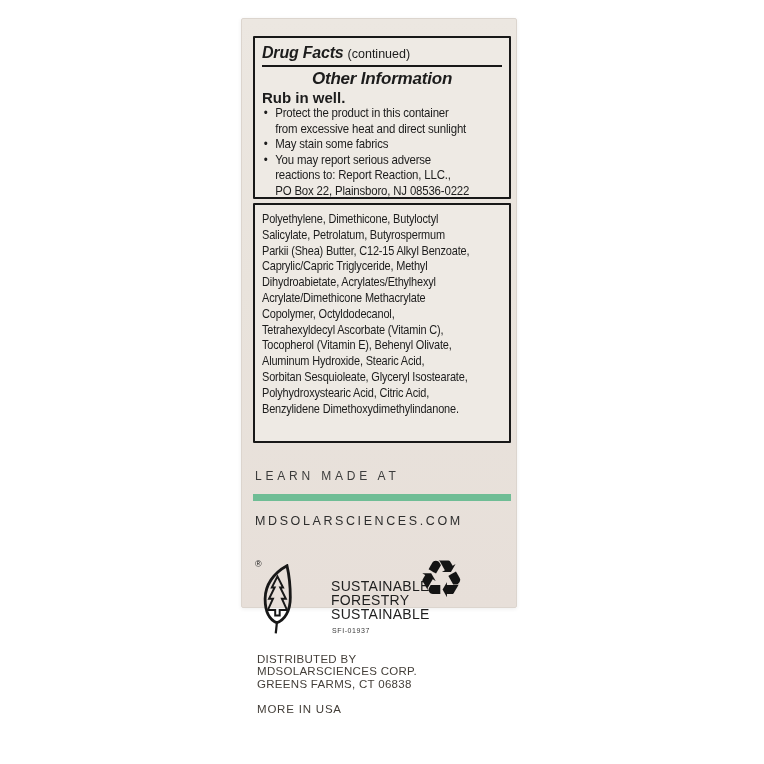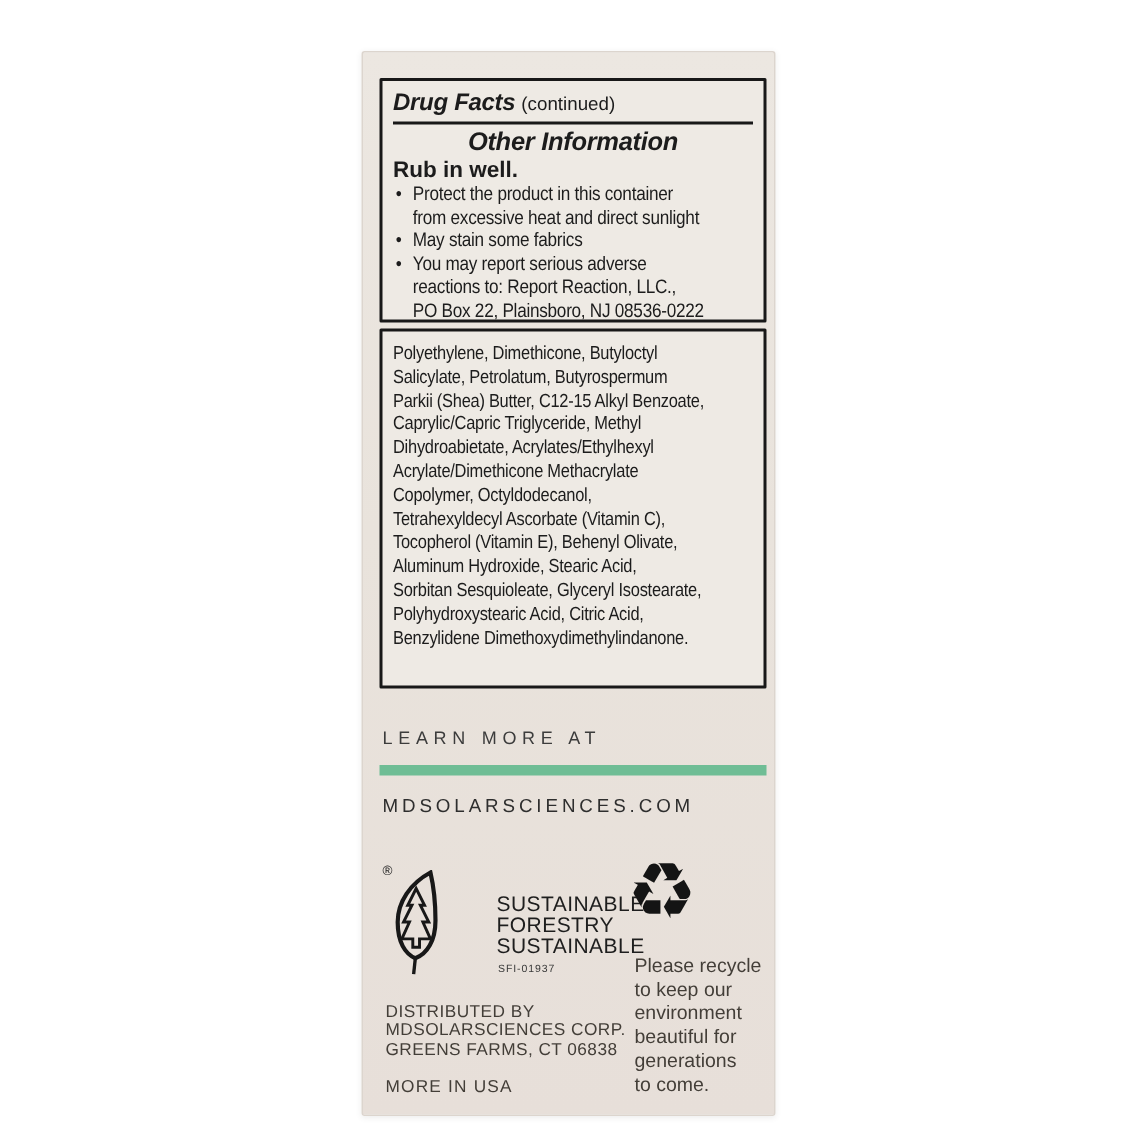--- a/index.html
+++ b/index.html
@@ -2,21 +2,21 @@
 <html><head>
 <meta charset="utf-8">
 <style>
   html,body{margin:0;padding:0;background:#ffffff;}
   .canvas{
     position:relative;width:764px;height:764px;background:#ffffff;overflow:hidden;
     font-family:"Liberation Sans", sans-serif;color:#1c1c1c;
   }
   
   .box{
-    position:absolute;left:241px;top:34px;width:276px;height:710px;
+    position:absolute;left:241px;top:18px;width:276px;height:590px;
     background:linear-gradient(180deg,#ece7e1 0%,#e9e3dc 45%,#e7dfd9 100%);
     border:1px solid #dcd5ce;border-radius:2px;
     box-shadow:0 1px 4px rgba(0,0,0,0.07);
     box-sizing:border-box;
   }
   
   .panel{
     position:absolute;left:11px;width:258px;box-sizing:border-box;
     background:#eeeae4;border:2px solid #181818;border-radius:1px;
     padding:5px 7px 4px 7px;overflow:hidden;
@@ -95,46 +95,40 @@
 Acrylate/Dimethicone Methacrylate
 Copolymer, Octyldodecanol,
 Tetrahexyldecyl Ascorbate (Vitamin C),
 Tocopherol (Vitamin E), Behenyl Olivate,
 Aluminum Hydroxide, Stearic Acid,
 Sorbitan Sesquioleate, Glyceryl Isostearate,
 Polyhydroxystearic Acid, Citric Acid,
 Benzylidene Dimethoxydimethylindanone.</div>
     </div>
 
-    <div class="learn">LEARN MORE AT</div>
+    <div class="learn">LEARN MADE AT</div>
     <div class="greenline"></div>
     <div class="site">MDSOLARSCIENCES.COM</div>
 
     <div class="sfi">
       <span class="sfi-reg">®</span>
       <svg class="sfi-leaf" width="34" height="70" viewBox="0 0 60 125">
         <path d="M46,3 C22,16 7,38 7,62 C7,86 16,100 28,105 C42,100 52,84 52,60 C52,40 50,20 46,3 Z" fill="none" stroke="#181818" stroke-width="5"></path>
         <path d="M28,105 L26,124" fill="none" stroke="#181818" stroke-width="4"></path>
         <path d="M29,22 L19,42 L24,42 L14,62 L21,62 L12,82 L25,82 L25,92 L33,92 L33,82 L46,82 L37,62 L44,62 L34,42 L39,42 Z" fill="none" stroke="#181818" stroke-width="3.5" stroke-linejoin="miter"></path>
       </svg>
       <div class="sfi-text">
         <div>SUSTAINABLE</div>
         <div>FORESTRY</div>
         <div>SUSTAINABLE</div>
         <div class="sfi-code">SFI-01937</div>
       </div>
     </div>
 
     <div class="recycle-icon">♻</div>
-    <div class="recycle-note">Please recycle
-to keep our
-environment
-beautiful for
-generations
-to come.</div>
 
     <div class="dist">DISTRIBUTED BY
 MDSOLARSCIENCES CORP.
 GREENS FARMS, CT 06838</div>
     <div class="madeusa">MORE IN USA</div>
 
   </div>
 </div>
 
 </body></html>

